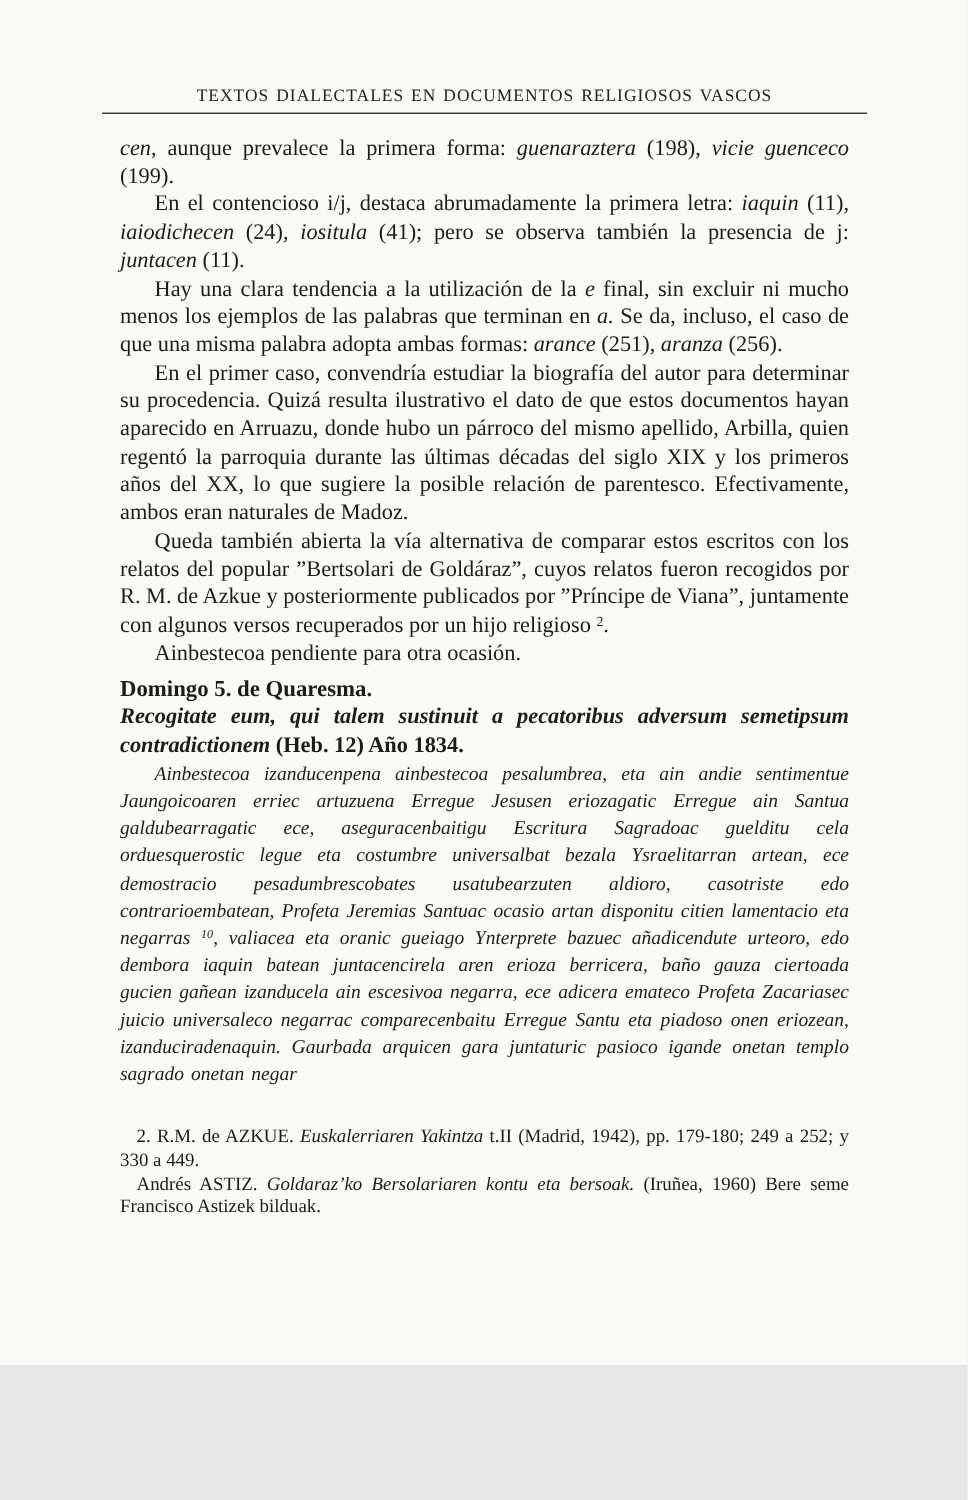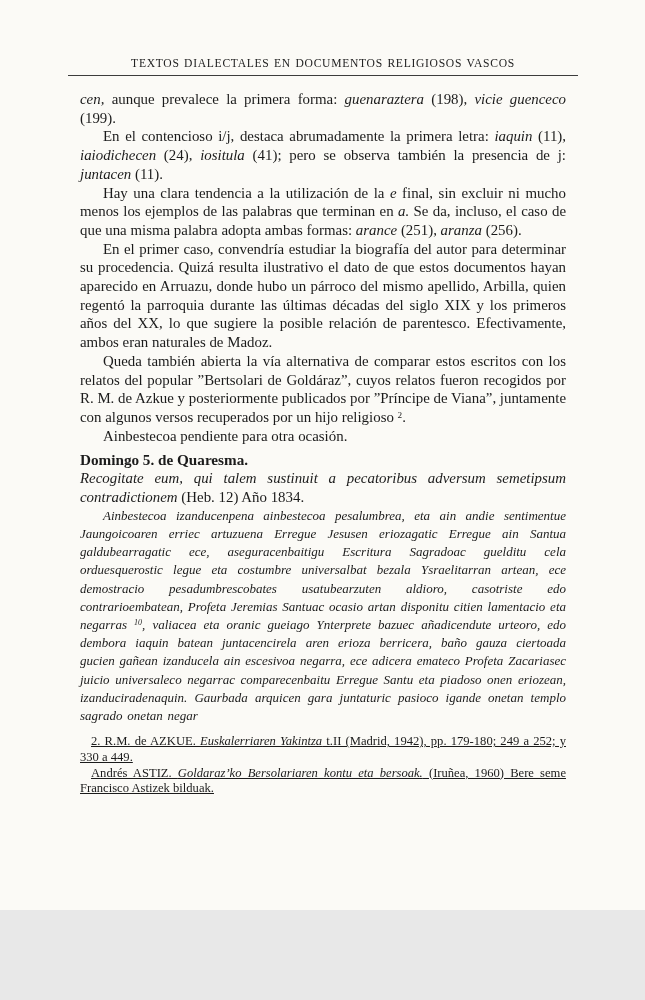--- a/index.html
+++ b/index.html
@@ -53,34 +53,34 @@
     margin-top: 5px;
     font-weight: bold;
     font-size: 15.2px;
     line-height: 19px;
   }
   .epigraph {
     margin-top: 19px;
     font-size: 14.9px;
     line-height: 18.7px;
     text-align: justify;
+    font-weight: bold;
   }
   .basque-quote {
     margin-top: 15px;
     font-size: 13px;
     line-height: 18.2px;
     text-align: justify;
     word-spacing: 1.5px;
   }
   .footnotes {
-    margin-top: 9px;
+    margin-top: 25px;
     font-size: 12.6px;
     line-height: 15.7px;
     text-align: justify;
-    text-decoration: underline;
   }
   p.fn { margin: 0; }
   p.fn.indent { text-indent: 11px; }
   .page-footer {
     position: absolute;
     left: 80px;
     right: 82px;
     top: 912px;
     display: flex;
     justify-content: space-between;

